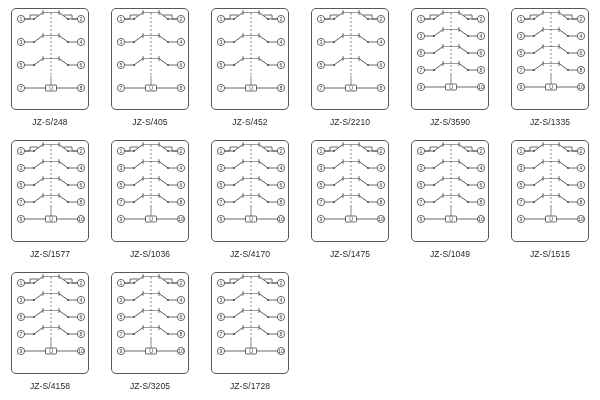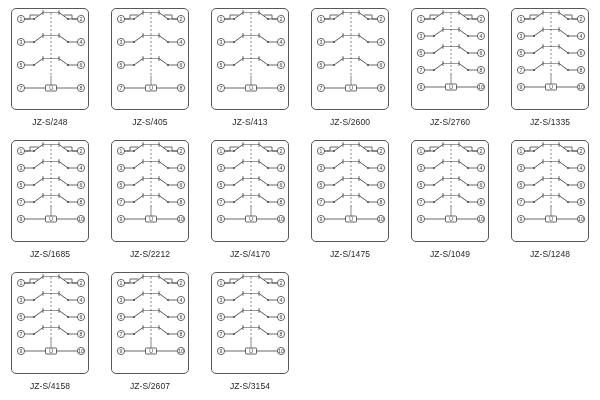--- a/index.html
+++ b/index.html
@@ -249,21 +249,21 @@
               <rect x="33.5" y="76" width="11" height="6" fill="#fff" stroke="#58585a" stroke-width="0.9" rx="0.6"></rect>
               <text x="39" y="81" text-anchor="middle" class="pin-num">U</text>
               <line x1="12.6" y1="79" x2="33.5" y2="79" stroke="#58585a" stroke-width="0.9" stroke-linecap="round"></line>
               <line x1="65.4" y1="79" x2="44.5" y2="79" stroke="#58585a" stroke-width="0.9" stroke-linecap="round"></line>
               <line x1="39" y1="76" x2="39" y2="67" stroke="#58585a" stroke-width="0.7" stroke-linecap="round"></line>
               <polyline points="12.6,10 18,10 18,6 26,6" fill="none" stroke="#58585a" stroke-width="0.9" stroke-linecap="round" stroke-linejoin="round"></polyline>
               <polyline points="65.4,10 60,10 60,6 52,6" fill="none" stroke="#58585a" stroke-width="0.9" stroke-linecap="round" stroke-linejoin="round"></polyline>
             </g>
           </svg>
         </div>
-        <div class="caption">JZ-S/413</div>
+        <div class="caption">JZ-S/452</div>
       </div>
       <div class="cell">
         <div class="diagram-box">
           <svg viewBox="0 0 78 102">
             <g>
               <circle cx="9" cy="10" r="3.6" fill="#fff" stroke="#58585a" stroke-width="0.9"></circle>
               <text x="9" y="11.9" text-anchor="middle" class="pin-num">1</text>
               <circle cx="69" cy="10" r="3.6" fill="#fff" stroke="#58585a" stroke-width="0.9"></circle>
               <text x="69" y="11.9" text-anchor="middle" class="pin-num">2</text>
               <circle cx="9" cy="33" r="3.6" fill="#fff" stroke="#58585a" stroke-width="0.9"></circle>
@@ -312,21 +312,21 @@
               <rect x="33.5" y="76" width="11" height="6" fill="#fff" stroke="#58585a" stroke-width="0.9" rx="0.6"></rect>
               <text x="39" y="81" text-anchor="middle" class="pin-num">U</text>
               <line x1="12.6" y1="79" x2="33.5" y2="79" stroke="#58585a" stroke-width="0.9" stroke-linecap="round"></line>
               <line x1="65.4" y1="79" x2="44.5" y2="79" stroke="#58585a" stroke-width="0.9" stroke-linecap="round"></line>
               <line x1="39" y1="76" x2="39" y2="67" stroke="#58585a" stroke-width="0.7" stroke-linecap="round"></line>
               <polyline points="12.6,10 18,10 18,6 26,6" fill="none" stroke="#58585a" stroke-width="0.9" stroke-linecap="round" stroke-linejoin="round"></polyline>
               <polyline points="65.4,10 60,10 60,6 52,6" fill="none" stroke="#58585a" stroke-width="0.9" stroke-linecap="round" stroke-linejoin="round"></polyline>
             </g>
           </svg>
         </div>
-        <div class="caption">JZ-S/2600</div>
+        <div class="caption">JZ-S/2210</div>
       </div>
       <div class="cell">
         <div class="diagram-box">
           <svg viewBox="0 0 78 102">
             <g>
               <circle cx="9" cy="10" r="3.6" fill="#fff" stroke="#58585a" stroke-width="0.9"></circle>
               <text x="9" y="11.9" text-anchor="middle" class="pin-num">1</text>
               <circle cx="69" cy="10" r="3.6" fill="#fff" stroke="#58585a" stroke-width="0.9"></circle>
               <text x="69" y="11.9" text-anchor="middle" class="pin-num">2</text>
               <circle cx="9" cy="27" r="3.6" fill="#fff" stroke="#58585a" stroke-width="0.9"></circle>
@@ -389,21 +389,21 @@
               <rect x="33.5" y="75" width="11" height="6" fill="#fff" stroke="#58585a" stroke-width="0.9" rx="0.6"></rect>
               <text x="39" y="80" text-anchor="middle" class="pin-num">U</text>
               <line x1="12.6" y1="78" x2="33.5" y2="78" stroke="#58585a" stroke-width="0.9" stroke-linecap="round"></line>
               <line x1="65.4" y1="78" x2="44.5" y2="78" stroke="#58585a" stroke-width="0.9" stroke-linecap="round"></line>
               <line x1="39" y1="75" x2="39" y2="66" stroke="#58585a" stroke-width="0.7" stroke-linecap="round"></line>
               <polyline points="12.6,10 18,10 18,6 26,6" fill="none" stroke="#58585a" stroke-width="0.9" stroke-linecap="round" stroke-linejoin="round"></polyline>
               <polyline points="65.4,10 60,10 60,6 52,6" fill="none" stroke="#58585a" stroke-width="0.9" stroke-linecap="round" stroke-linejoin="round"></polyline>
             </g>
           </svg>
         </div>
-        <div class="caption">JZ-S/2760</div>
+        <div class="caption">JZ-S/3590</div>
       </div>
       <div class="cell">
         <div class="diagram-box">
           <svg viewBox="0 0 78 102">
             <g>
               <circle cx="9" cy="10" r="3.6" fill="#fff" stroke="#58585a" stroke-width="0.9"></circle>
               <text x="9" y="11.9" text-anchor="middle" class="pin-num">1</text>
               <circle cx="69" cy="10" r="3.6" fill="#fff" stroke="#58585a" stroke-width="0.9"></circle>
               <text x="69" y="11.9" text-anchor="middle" class="pin-num">2</text>
               <circle cx="9" cy="27" r="3.6" fill="#fff" stroke="#58585a" stroke-width="0.9"></circle>
@@ -543,21 +543,21 @@
               <rect x="33.5" y="75" width="11" height="6" fill="#fff" stroke="#58585a" stroke-width="0.9" rx="0.6"></rect>
               <text x="39" y="80" text-anchor="middle" class="pin-num">U</text>
               <line x1="12.6" y1="78" x2="33.5" y2="78" stroke="#58585a" stroke-width="0.9" stroke-linecap="round"></line>
               <line x1="65.4" y1="78" x2="44.5" y2="78" stroke="#58585a" stroke-width="0.9" stroke-linecap="round"></line>
               <line x1="39" y1="75" x2="39" y2="66" stroke="#58585a" stroke-width="0.7" stroke-linecap="round"></line>
               <polyline points="12.6,10 18,10 18,6 26,6" fill="none" stroke="#58585a" stroke-width="0.9" stroke-linecap="round" stroke-linejoin="round"></polyline>
               <polyline points="65.4,10 60,10 60,6 52,6" fill="none" stroke="#58585a" stroke-width="0.9" stroke-linecap="round" stroke-linejoin="round"></polyline>
             </g>
           </svg>
         </div>
-        <div class="caption">JZ-S/1685</div>
+        <div class="caption">JZ-S/1577</div>
       </div>
       <div class="cell">
         <div class="diagram-box">
           <svg viewBox="0 0 78 102">
             <g>
               <circle cx="9" cy="10" r="3.6" fill="#fff" stroke="#58585a" stroke-width="0.9"></circle>
               <text x="9" y="11.9" text-anchor="middle" class="pin-num">1</text>
               <circle cx="69" cy="10" r="3.6" fill="#fff" stroke="#58585a" stroke-width="0.9"></circle>
               <text x="69" y="11.9" text-anchor="middle" class="pin-num">2</text>
               <circle cx="9" cy="27" r="3.6" fill="#fff" stroke="#58585a" stroke-width="0.9"></circle>
@@ -620,21 +620,21 @@
               <rect x="33.5" y="75" width="11" height="6" fill="#fff" stroke="#58585a" stroke-width="0.9" rx="0.6"></rect>
               <text x="39" y="80" text-anchor="middle" class="pin-num">U</text>
               <line x1="12.6" y1="78" x2="33.5" y2="78" stroke="#58585a" stroke-width="0.9" stroke-linecap="round"></line>
               <line x1="65.4" y1="78" x2="44.5" y2="78" stroke="#58585a" stroke-width="0.9" stroke-linecap="round"></line>
               <line x1="39" y1="75" x2="39" y2="66" stroke="#58585a" stroke-width="0.7" stroke-linecap="round"></line>
               <polyline points="12.6,10 18,10 18,6 26,6" fill="none" stroke="#58585a" stroke-width="0.9" stroke-linecap="round" stroke-linejoin="round"></polyline>
               <polyline points="65.4,10 60,10 60,6 52,6" fill="none" stroke="#58585a" stroke-width="0.9" stroke-linecap="round" stroke-linejoin="round"></polyline>
             </g>
           </svg>
         </div>
-        <div class="caption">JZ-S/2212</div>
+        <div class="caption">JZ-S/1036</div>
       </div>
       <div class="cell">
         <div class="diagram-box">
           <svg viewBox="0 0 78 102">
             <g>
               <circle cx="9" cy="10" r="3.6" fill="#fff" stroke="#58585a" stroke-width="0.9"></circle>
               <text x="9" y="11.9" text-anchor="middle" class="pin-num">1</text>
               <circle cx="69" cy="10" r="3.6" fill="#fff" stroke="#58585a" stroke-width="0.9"></circle>
               <text x="69" y="11.9" text-anchor="middle" class="pin-num">2</text>
               <circle cx="9" cy="27" r="3.6" fill="#fff" stroke="#58585a" stroke-width="0.9"></circle>
@@ -928,21 +928,21 @@
               <rect x="33.5" y="75" width="11" height="6" fill="#fff" stroke="#58585a" stroke-width="0.9" rx="0.6"></rect>
               <text x="39" y="80" text-anchor="middle" class="pin-num">U</text>
               <line x1="12.6" y1="78" x2="33.5" y2="78" stroke="#58585a" stroke-width="0.9" stroke-linecap="round"></line>
               <line x1="65.4" y1="78" x2="44.5" y2="78" stroke="#58585a" stroke-width="0.9" stroke-linecap="round"></line>
               <line x1="39" y1="75" x2="39" y2="66" stroke="#58585a" stroke-width="0.7" stroke-linecap="round"></line>
               <polyline points="12.6,10 18,10 18,6 26,6" fill="none" stroke="#58585a" stroke-width="0.9" stroke-linecap="round" stroke-linejoin="round"></polyline>
               <polyline points="65.4,10 60,10 60,6 52,6" fill="none" stroke="#58585a" stroke-width="0.9" stroke-linecap="round" stroke-linejoin="round"></polyline>
             </g>
           </svg>
         </div>
-        <div class="caption">JZ-S/1248</div>
+        <div class="caption">JZ-S/1515</div>
       </div>
       <div class="cell">
         <div class="diagram-box">
           <svg viewBox="0 0 78 102">
             <g>
               <circle cx="9" cy="10" r="3.6" fill="#fff" stroke="#58585a" stroke-width="0.9"></circle>
               <text x="9" y="11.9" text-anchor="middle" class="pin-num">1</text>
               <circle cx="69" cy="10" r="3.6" fill="#fff" stroke="#58585a" stroke-width="0.9"></circle>
               <text x="69" y="11.9" text-anchor="middle" class="pin-num">2</text>
               <circle cx="9" cy="27" r="3.6" fill="#fff" stroke="#58585a" stroke-width="0.9"></circle>
@@ -1082,21 +1082,21 @@
               <rect x="33.5" y="75" width="11" height="6" fill="#fff" stroke="#58585a" stroke-width="0.9" rx="0.6"></rect>
               <text x="39" y="80" text-anchor="middle" class="pin-num">U</text>
               <line x1="12.6" y1="78" x2="33.5" y2="78" stroke="#58585a" stroke-width="0.9" stroke-linecap="round"></line>
               <line x1="65.4" y1="78" x2="44.5" y2="78" stroke="#58585a" stroke-width="0.9" stroke-linecap="round"></line>
               <line x1="39" y1="75" x2="39" y2="66" stroke="#58585a" stroke-width="0.7" stroke-linecap="round"></line>
               <polyline points="12.6,10 18,10 18,6 26,6" fill="none" stroke="#58585a" stroke-width="0.9" stroke-linecap="round" stroke-linejoin="round"></polyline>
               <polyline points="65.4,10 60,10 60,6 52,6" fill="none" stroke="#58585a" stroke-width="0.9" stroke-linecap="round" stroke-linejoin="round"></polyline>
             </g>
           </svg>
         </div>
-        <div class="caption">JZ-S/2607</div>
+        <div class="caption">JZ-S/3205</div>
       </div>
       <div class="cell">
         <div class="diagram-box">
           <svg viewBox="0 0 78 102">
             <g>
               <circle cx="9" cy="10" r="3.6" fill="#fff" stroke="#58585a" stroke-width="0.9"></circle>
               <text x="9" y="11.9" text-anchor="middle" class="pin-num">1</text>
               <circle cx="69" cy="10" r="3.6" fill="#fff" stroke="#58585a" stroke-width="0.9"></circle>
               <text x="69" y="11.9" text-anchor="middle" class="pin-num">2</text>
               <circle cx="9" cy="27" r="3.6" fill="#fff" stroke="#58585a" stroke-width="0.9"></circle>
@@ -1159,16 +1159,16 @@
               <rect x="33.5" y="75" width="11" height="6" fill="#fff" stroke="#58585a" stroke-width="0.9" rx="0.6"></rect>
               <text x="39" y="80" text-anchor="middle" class="pin-num">U</text>
               <line x1="12.6" y1="78" x2="33.5" y2="78" stroke="#58585a" stroke-width="0.9" stroke-linecap="round"></line>
               <line x1="65.4" y1="78" x2="44.5" y2="78" stroke="#58585a" stroke-width="0.9" stroke-linecap="round"></line>
               <line x1="39" y1="75" x2="39" y2="66" stroke="#58585a" stroke-width="0.7" stroke-linecap="round"></line>
               <polyline points="12.6,10 18,10 18,6 26,6" fill="none" stroke="#58585a" stroke-width="0.9" stroke-linecap="round" stroke-linejoin="round"></polyline>
               <polyline points="65.4,10 60,10 60,6 52,6" fill="none" stroke="#58585a" stroke-width="0.9" stroke-linecap="round" stroke-linejoin="round"></polyline>
             </g>
           </svg>
         </div>
-        <div class="caption">JZ-S/3154</div>
+        <div class="caption">JZ-S/1728</div>
       </div>
     </div>
 </div>
 
 </body></html>

